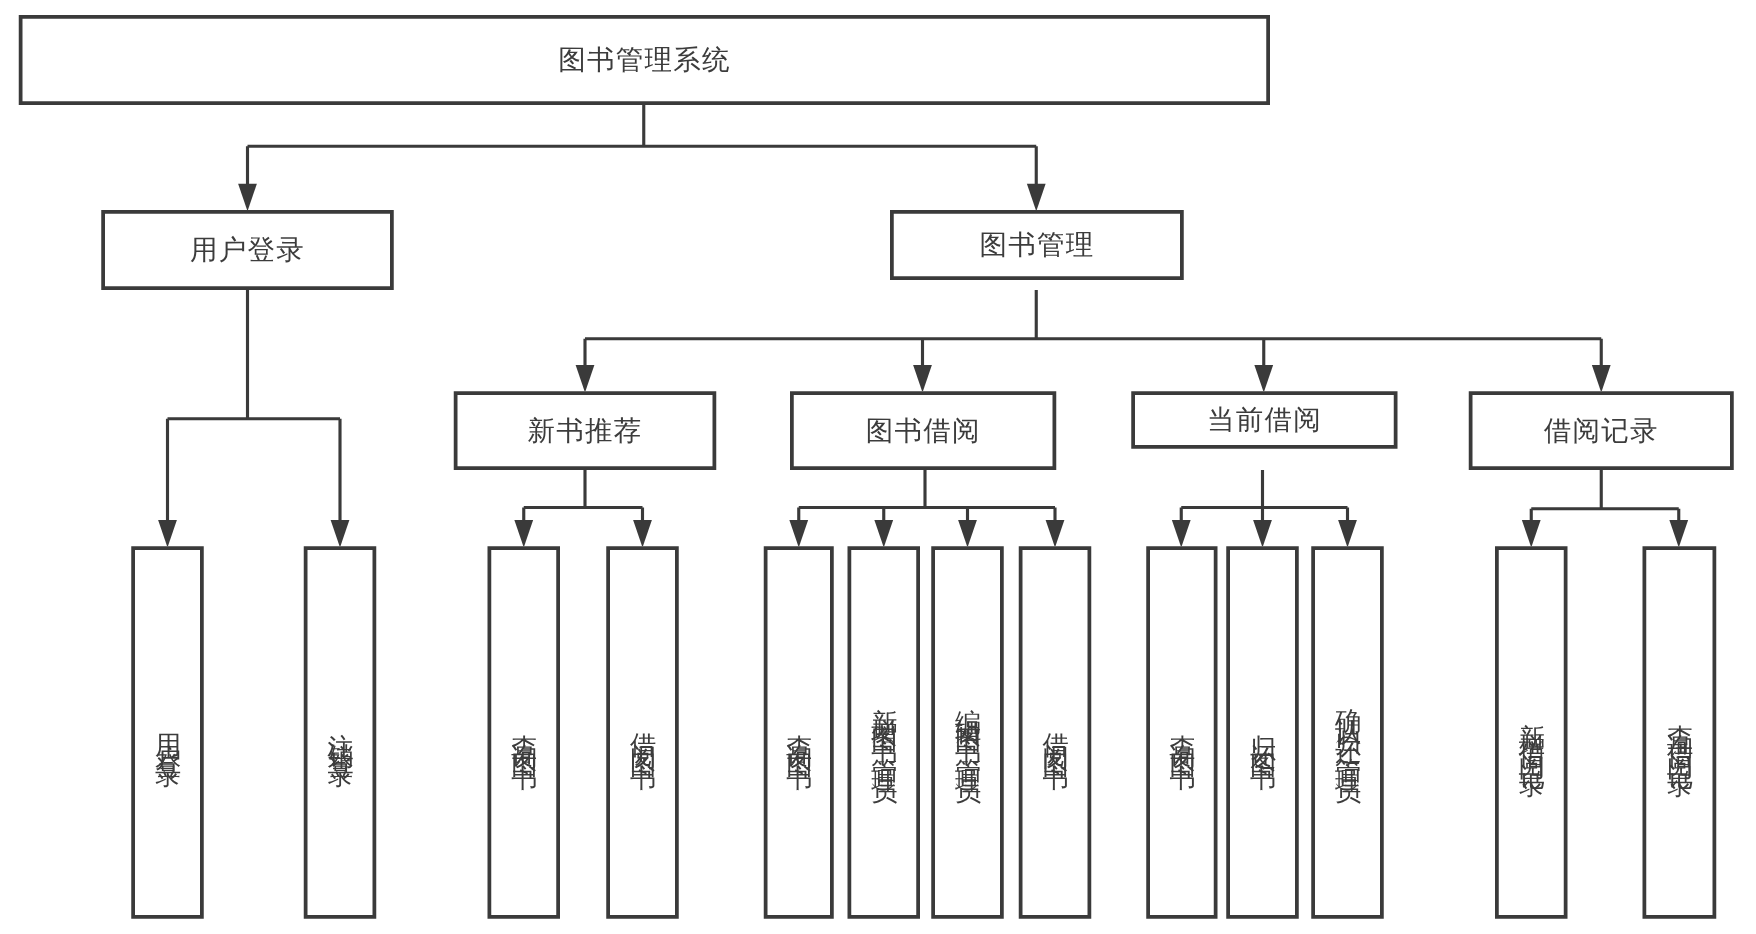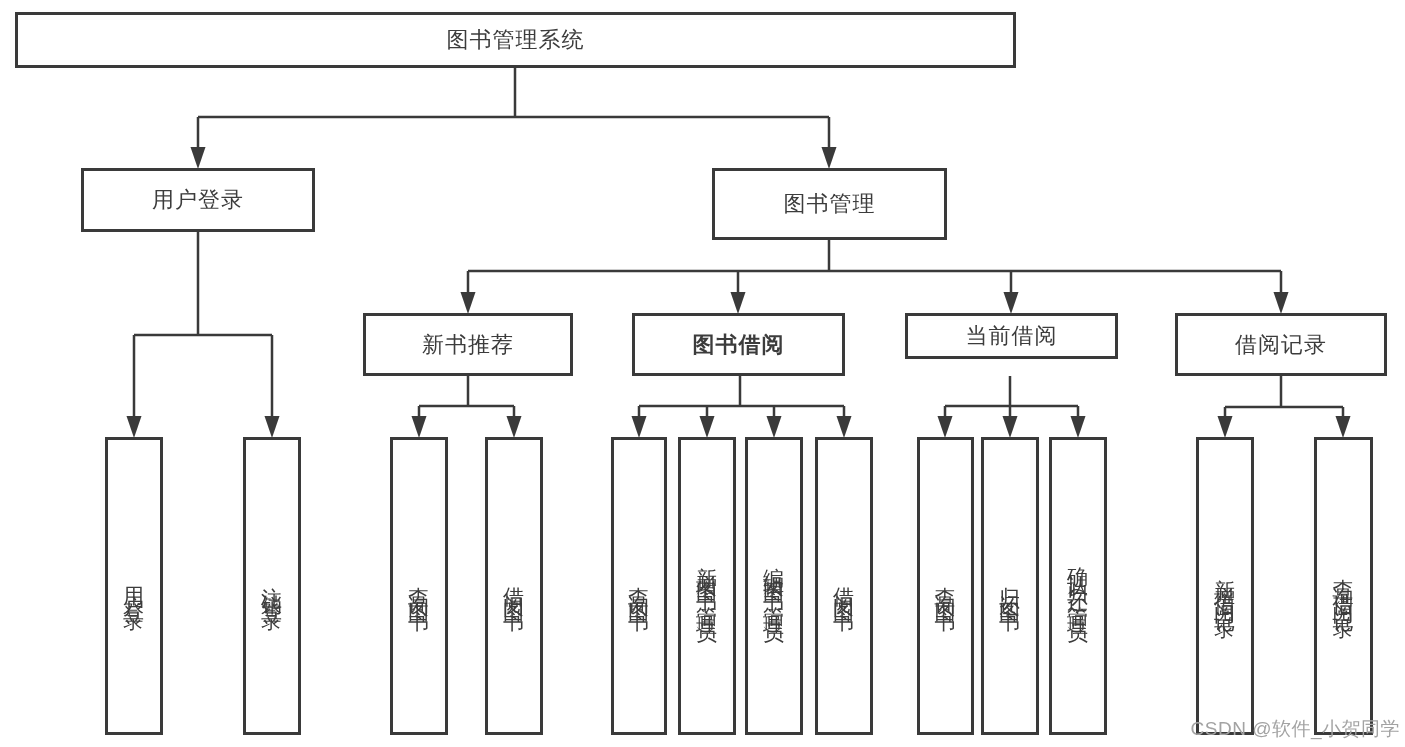--- a/index.html
+++ b/index.html
@@ -20,27 +20,27 @@
   .node.h{font-size:22px;letter-spacing:1px;}
   .node.v{font-size:21px;}
   .node.v .vtext{
     writing-mode:vertical-rl;
     text-orientation:mixed;
     letter-spacing:8px;
     line-height:1;
     white-space:nowrap;
   }
   
-  .n-root{left:15px;top:12px;width:1001px;height:56px;}
+  .n-root{left:15px;top:12px;width:1001px;height:72px;}
   
   .n-login{left:81px;top:168px;width:234px;height:64px;}
-  .n-mgmt{left:712px;top:168px;width:235px;height:72px;}
+  .n-mgmt{left:712px;top:168px;width:235px;height:56px;}
   
   .n-rec{left:363px;top:313px;width:210px;height:63px;text-align:center;}
-  .n-bor{left:632px;top:313px;width:213px;height:63px;font-weight:bold;}
+  .n-bor{left:632px;top:313px;width:213px;height:63px;}
   .n-cur{left:905px;top:313px;width:213px;height:46px;}
   .n-his{left:1175px;top:313px;width:212px;height:63px;}
   
   .leaf{top:437px;height:298px;width:58px;}
   .n-a1{left:105px;}
   .n-a2{left:243px;}
   .n-b1{left:390px;}
   .n-b2{left:485px;}
   .n-c1{left:611px;width:56px;}
   .n-c2{left:678px;}
@@ -164,15 +164,14 @@
     <span class="vtext">确认归还（管理员）</span>
   </div>
 
   <div class="node v leaf n-e1">
     <span class="vtext">新增借阅记录</span>
   </div>
   <div class="node v leaf n-e2">
     <span class="vtext">查询借阅记录</span>
   </div>
 
-  <div class="watermark">CSDN @软件_小贺同学</div>
 
 </div>
 
 </body></html>

